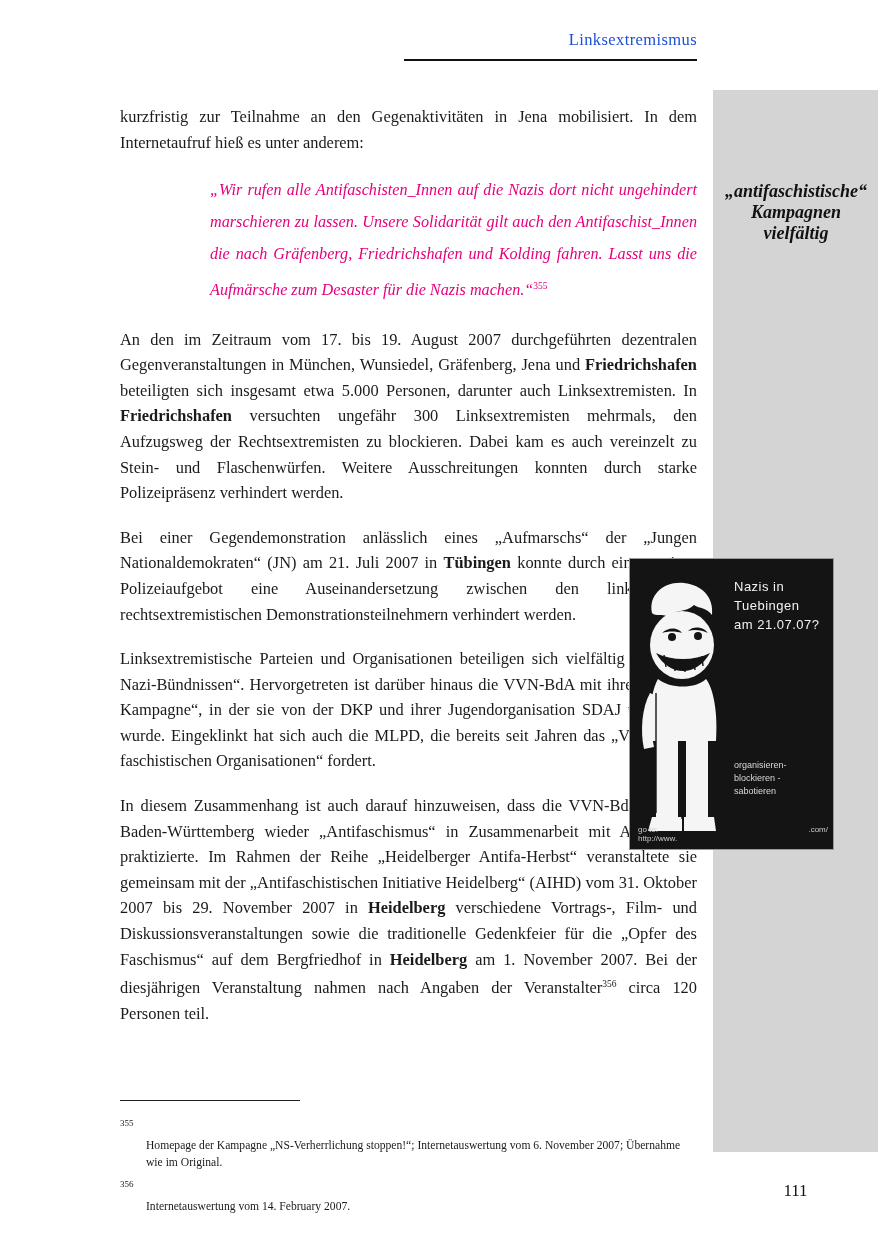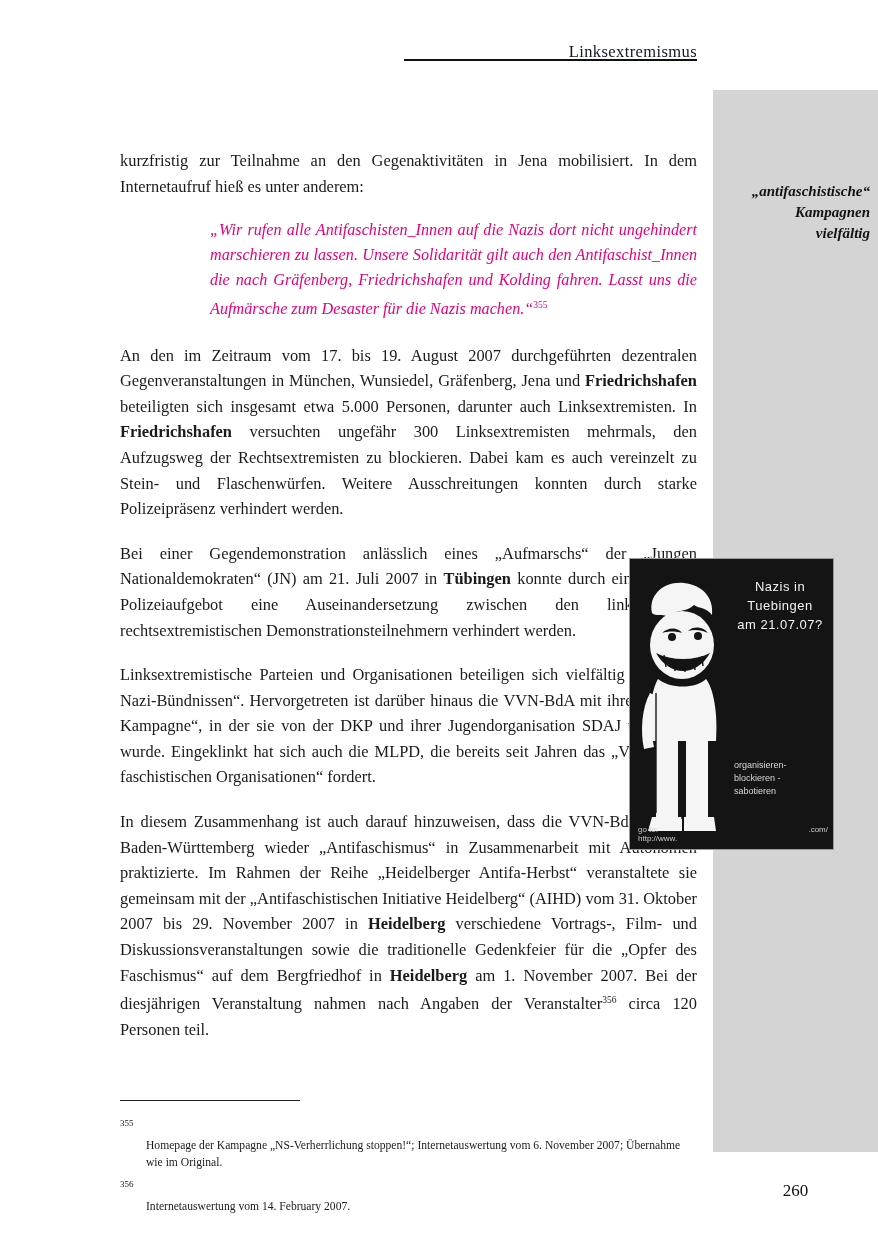--- a/index.html
+++ b/index.html
@@ -30,73 +30,71 @@
   
   #running-head {
     position: absolute;
     left: 404px;
     top: 30px;
     width: 293px;
     text-align: right;
     font-family: "Liberation Serif", serif;
     font-size: 16.5px;
     letter-spacing: 0.4px;
-    color: #0f172a;
-    margin-top: 12px;
+    color: #1d4ed8;
   }
   #head-rule {
     position: absolute;
     left: 404px;
     top: 59px;
     width: 293px;
     height: 2px;
     background: #111111;
   }
   
   #content {
     position: absolute;
     left: 120px;
     top: 104px;
     width: 577px;
-    margin-top: 44px;
   }
   p.body {
     margin: 0 0 19px 0;
     font-size: 16.4px;
     line-height: 25.6px;
     text-align: justify;
     text-justify: inter-word;
     hyphens: manual;
   }
   p.body:last-child { margin-bottom: 0; }
   .bold { font-weight: bold; }
   
   #quote {
     margin: 13px 0 20px 0;
     padding-left: 90px;
     padding-right: 0px;
     color: #e6007e;
     font-style: italic;
     font-size: 16.2px;
-    line-height: 25px;
+    line-height: 32px;
     text-align: justify;
   }
   #quote sup { font-style: normal; font-size: 9.5px; vertical-align: super; }
   sup.fn { font-size: 9.5px; vertical-align: super; }
   
   #sidenote {
     position: absolute;
     left: 722px;
     top: 181px;
     width: 148px;
-    text-align: right;
+    text-align: center;
     font-family: "Liberation Serif", serif;
     font-style: italic;
     font-weight: bold;
-    font-size: 15px;
+    font-size: 18px;
     line-height: 21px;
     color: #111111;
   }
   
   #poster {
     position: absolute;
     left: 629px;
     top: 558px;
     width: 203px;
     height: 290px;
@@ -109,21 +107,21 @@
     position: absolute;
     left: 104px;
     top: 18px;
     width: 92px;
     color: #f2f2f2;
     font-family: "Liberation Sans", sans-serif;
     font-size: 13px;
     line-height: 19px;
     letter-spacing: 0.5px;
   }
-  #poster .ptext .l2 { display:block;text-align:center; }
+  #poster .ptext .l2 { display:block; }
   #poster .big {
     position: absolute;
     left: 104px;
     top: 112px;
     width: 95px;
     color: #ffffff;
     font-family: "Liberation Sans", sans-serif;
     font-weight: bold;
     font-size: 17px;
     line-height: 21px;
@@ -289,15 +287,15 @@
     <div class="fn-row">
       <div class="fn-num">355</div>
       <div class="fn-text">Homepage der Kampagne „NS-Verherrlichung stoppen!“; Internetauswertung vom 6. November 2007; Übernahme wie im Original.</div>
     </div>
     <div class="fn-row">
       <div class="fn-num">356</div>
       <div class="fn-text">Internetauswertung vom 14. February 2007.</div>
     </div>
   </div>
 
-  <div id="page-number">260</div>
+  <div id="page-number">111</div>
 
 </div>
 
 </body></html>

